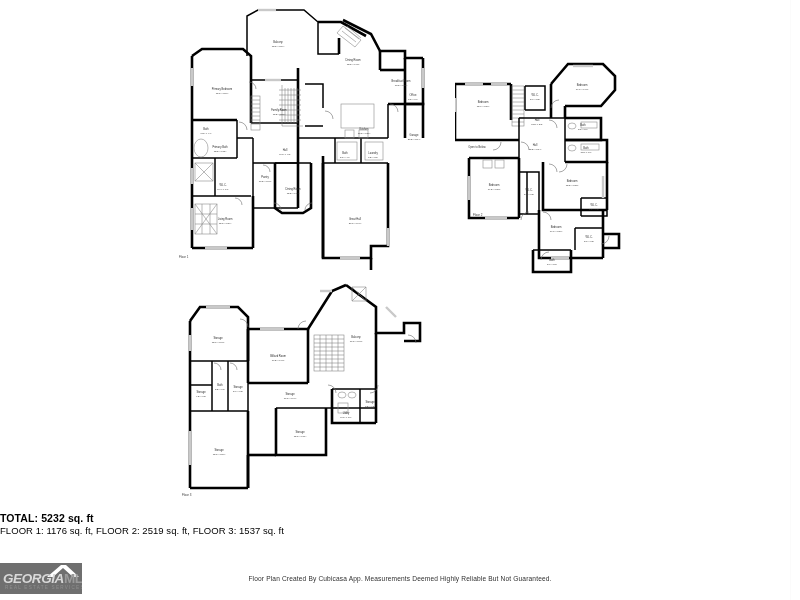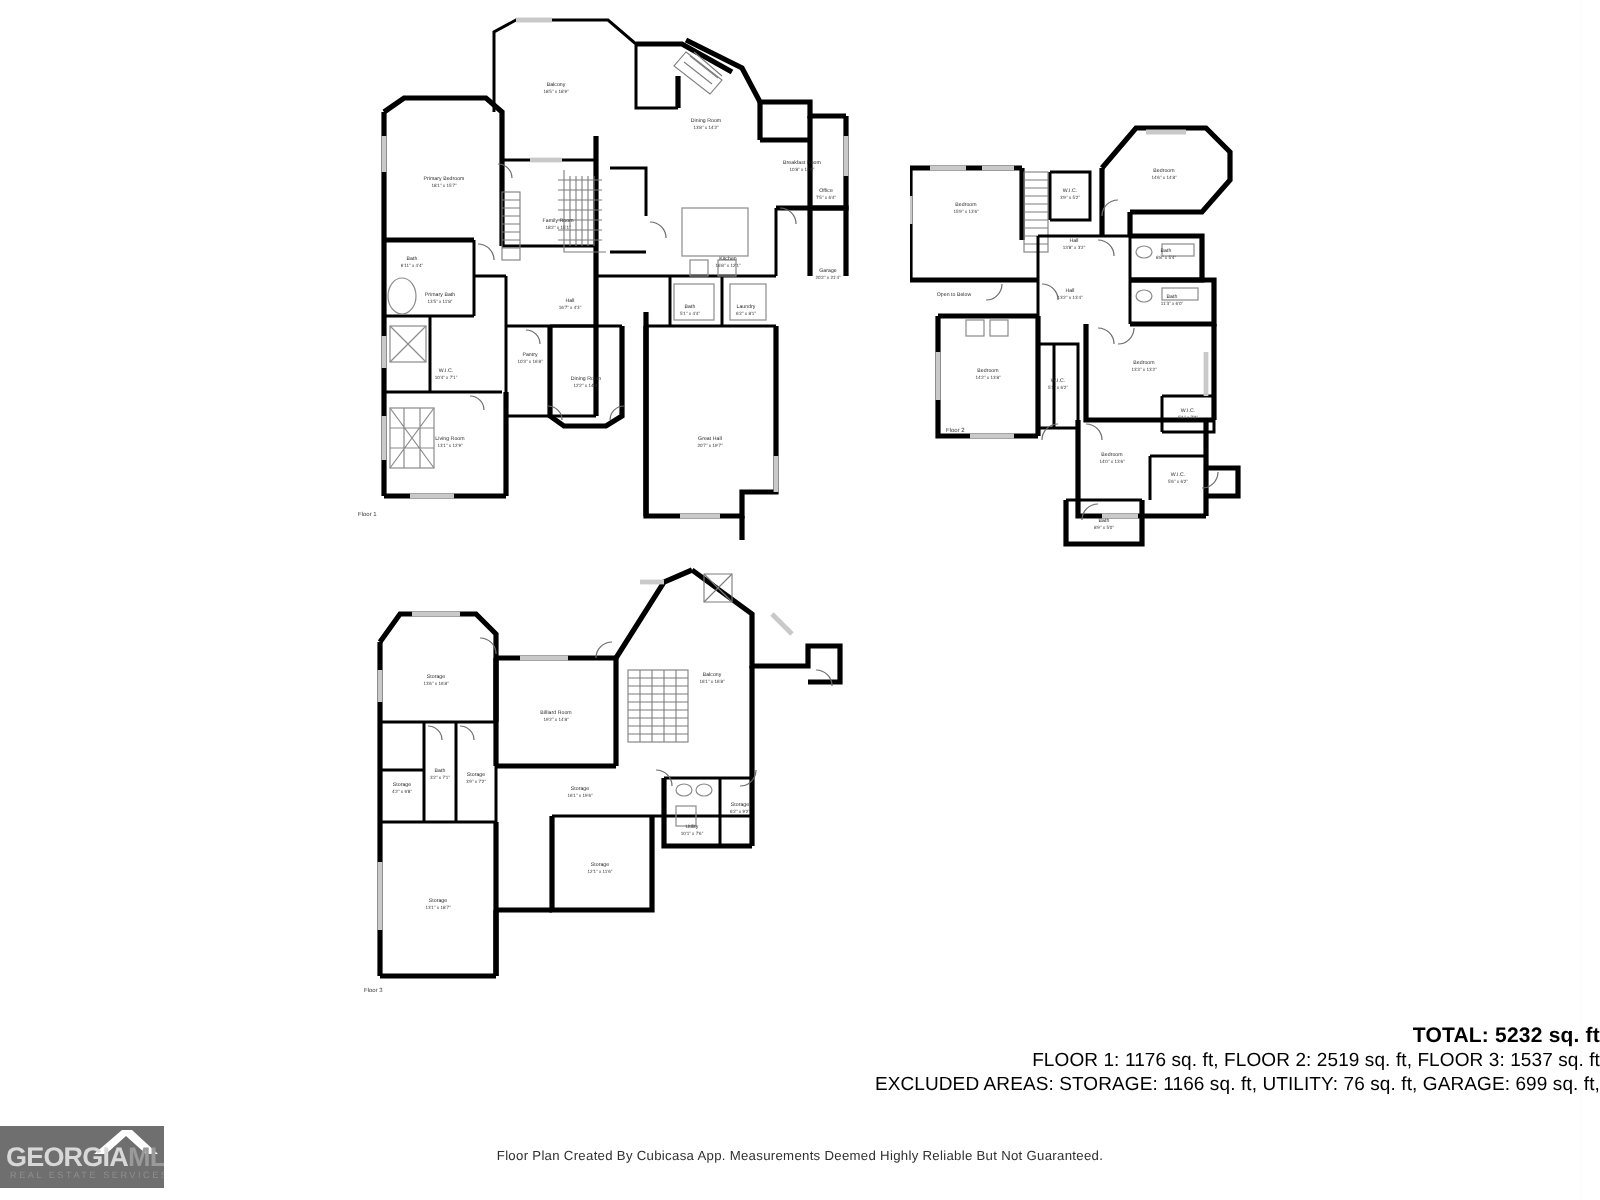--- a/index.html
+++ b/index.html
@@ -54,21 +54,21 @@
     font-size: 3px;
     fill: #3a3a3a;
     text-anchor: start;
   }
 
   
   #summary {
     position: absolute;
     left: 0; top: 512px;
     width: 800px;
-    text-align: right;
+    text-align: left;
     color: #000000;
   }
   #summary .total {
     font-size: 10.5px;
     font-weight: bold;
     line-height: 13px;
     letter-spacing: 0.1px;
   }
   #summary .line {
     font-size: 9.5px;
@@ -108,21 +108,21 @@
   #logo .brand {
     position: absolute;
     left: 3px; top: 9px;
     width: 79px;
     font-size: 13.5px;
     font-weight: bold;
     letter-spacing: -0.4px;
     line-height: 14px;
     white-space: nowrap;
   }
-  #logo .brand .g { color: #d8d8d8; }
+  #logo .brand .g { color: #d8d8d8; font-style: italic; }
   #logo .brand .m { color: #9a9a9a; }
   #logo .tag {
     position: absolute;
     left: 5px; top: 22px;
     font-size: 4.6px;
     letter-spacing: 1.25px;
     color: #8e8e8e;
     white-space: nowrap;
   }
 </style>
@@ -533,21 +533,20 @@
         <text class="rdim" x="176" y="58.5">16'1" x 16'8"</text>
 
         <text class="flabel" x="2" y="213">Floor 3</text>
       </g>
     </svg>
   </div>
 
   <div id="summary">
     <div class="total">TOTAL: 5232 sq. ft</div>
     <div class="line">FLOOR 1: 1176 sq. ft, FLOOR 2: 2519 sq. ft, FLOOR 3: 1537 sq. ft</div>
-    <div class="line">EXCLUDED AREAS: STORAGE: 1166 sq. ft, UTILITY: 76 sq. ft, GARAGE: 699 sq. ft,</div>
   </div>
 
   <div id="credit">Floor Plan Created By Cubicasa App. Measurements Deemed Highly Reliable But Not Guaranteed.</div>
 
   <div id="logo">
     <div class="roofwrap">
       <svg class="roof" viewBox="0 0 34 13" width="34" height="13">
         <path d="M1,13 L15,1 L20,1 L33,13 L27,13 L17,4 L7,13 Z" fill="#ffffff"></path>
       </svg>
     </div>

